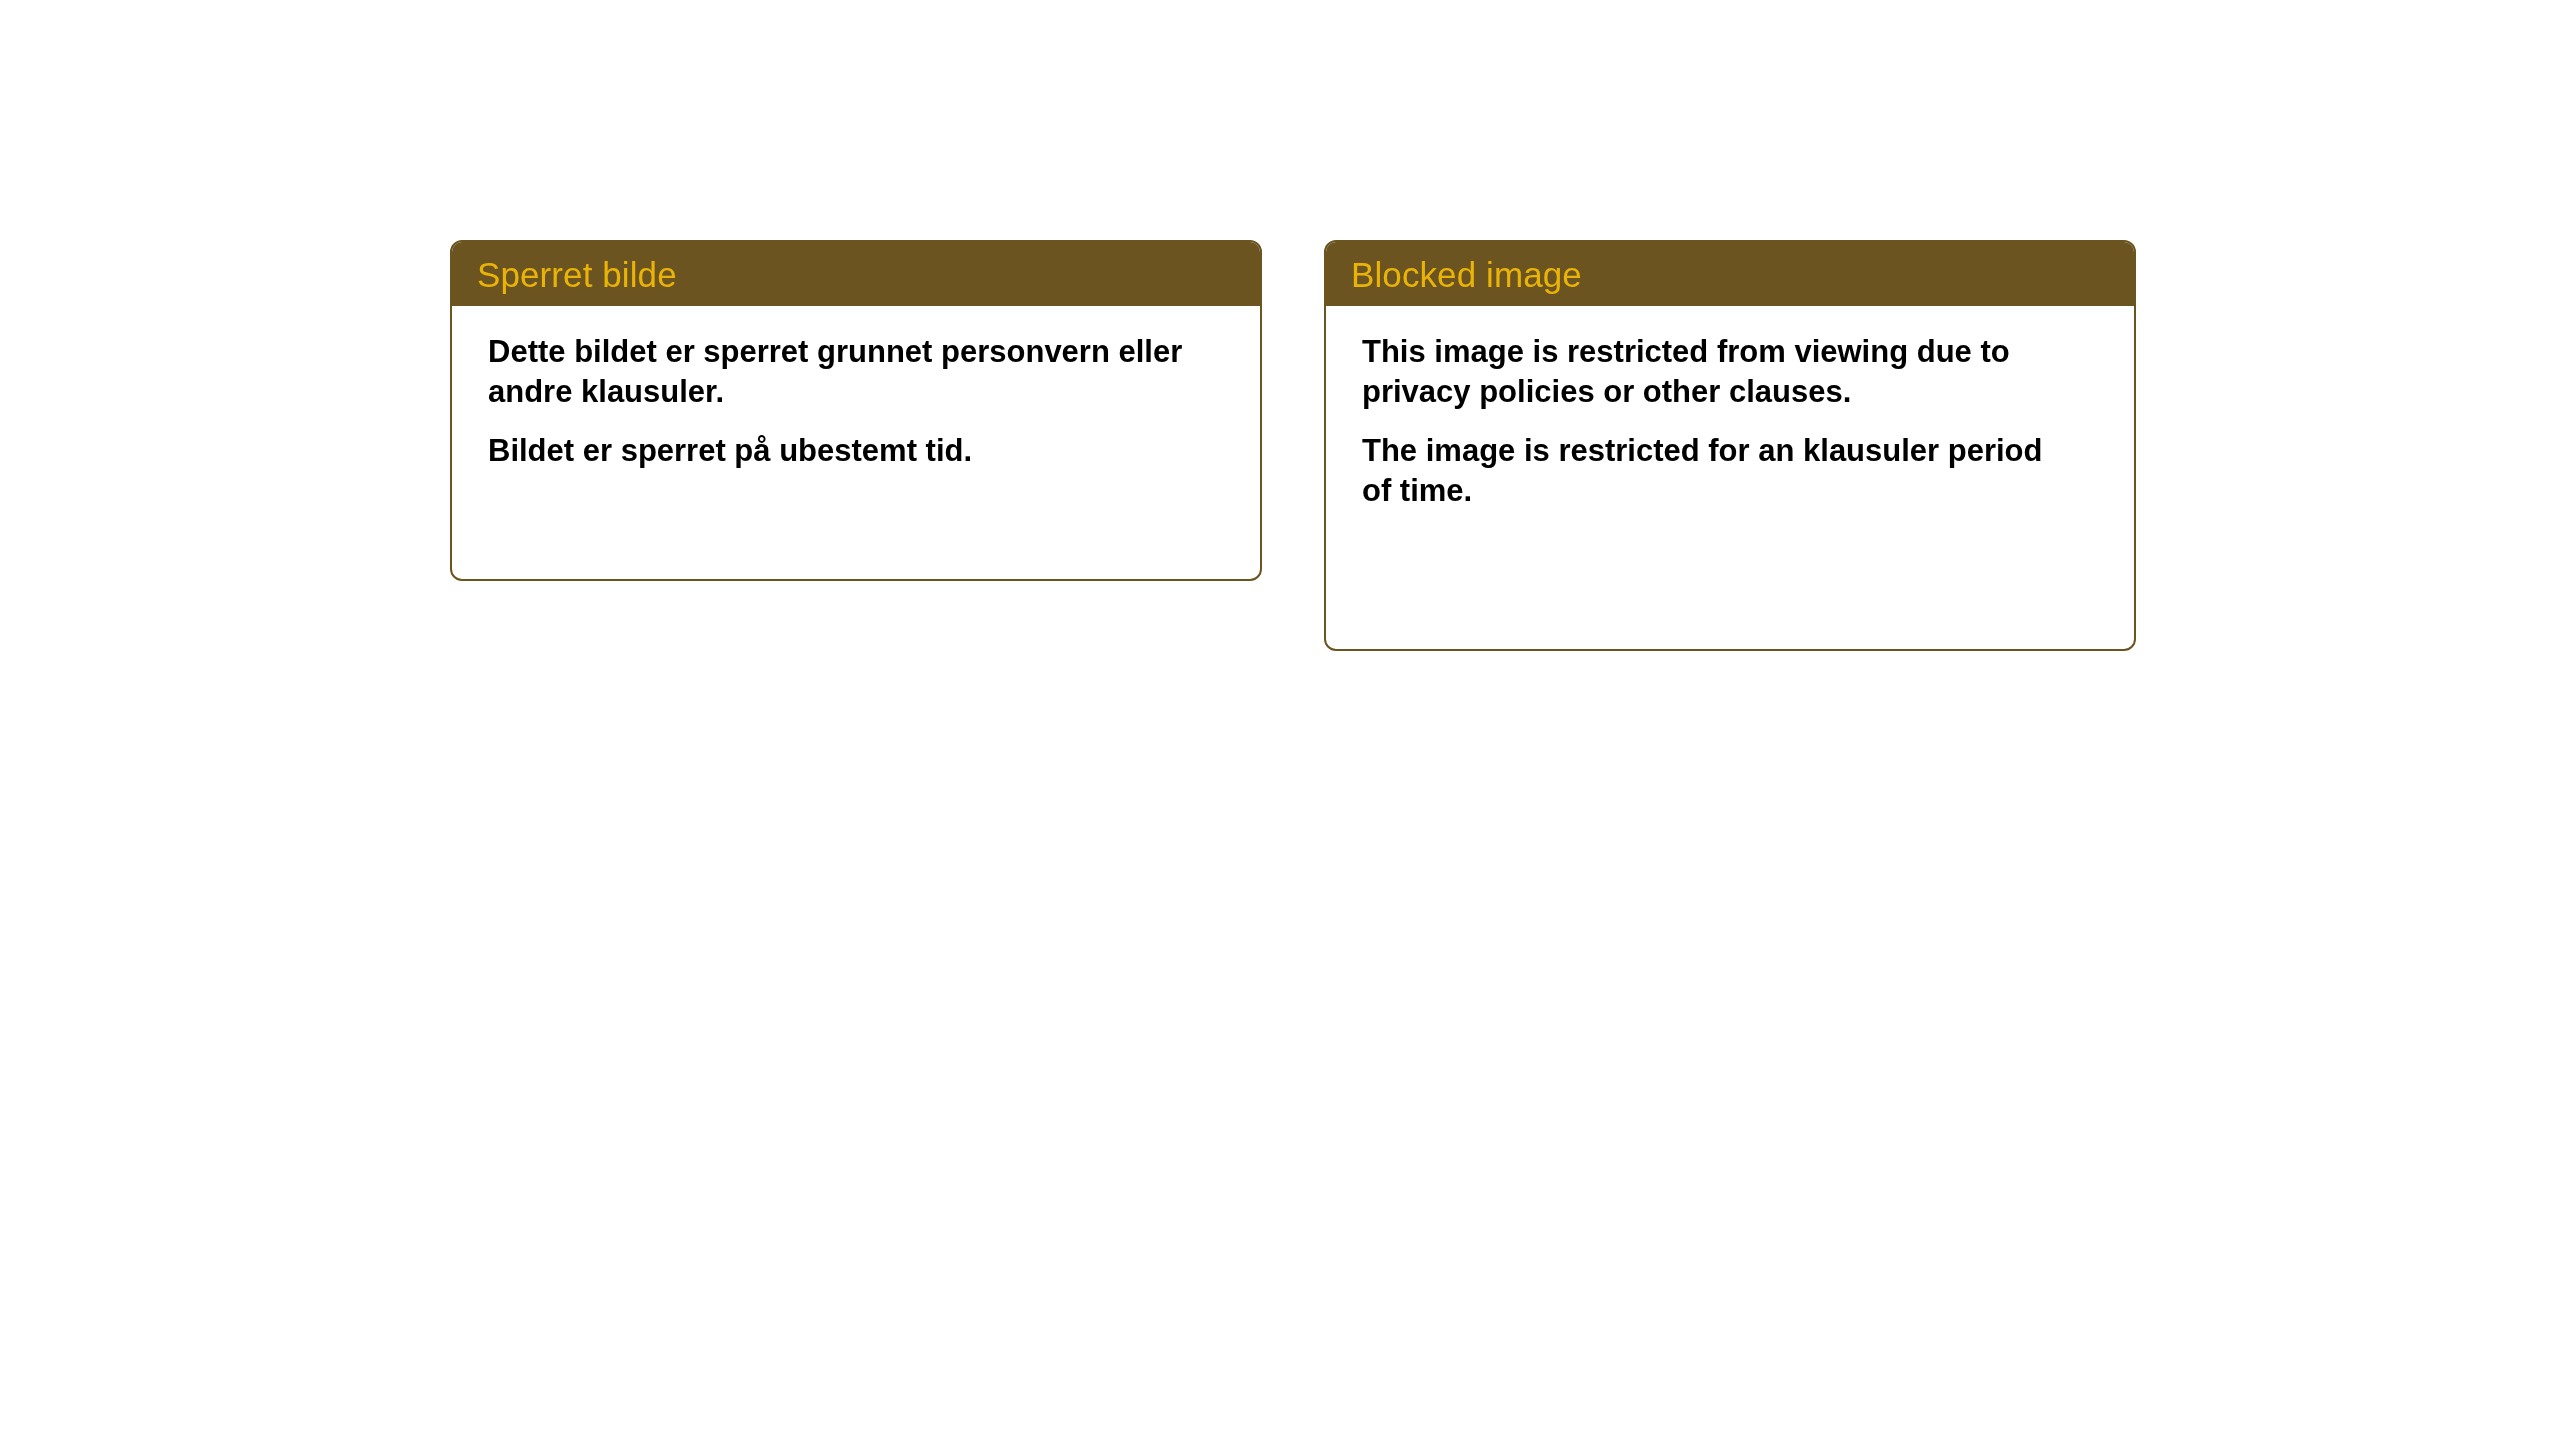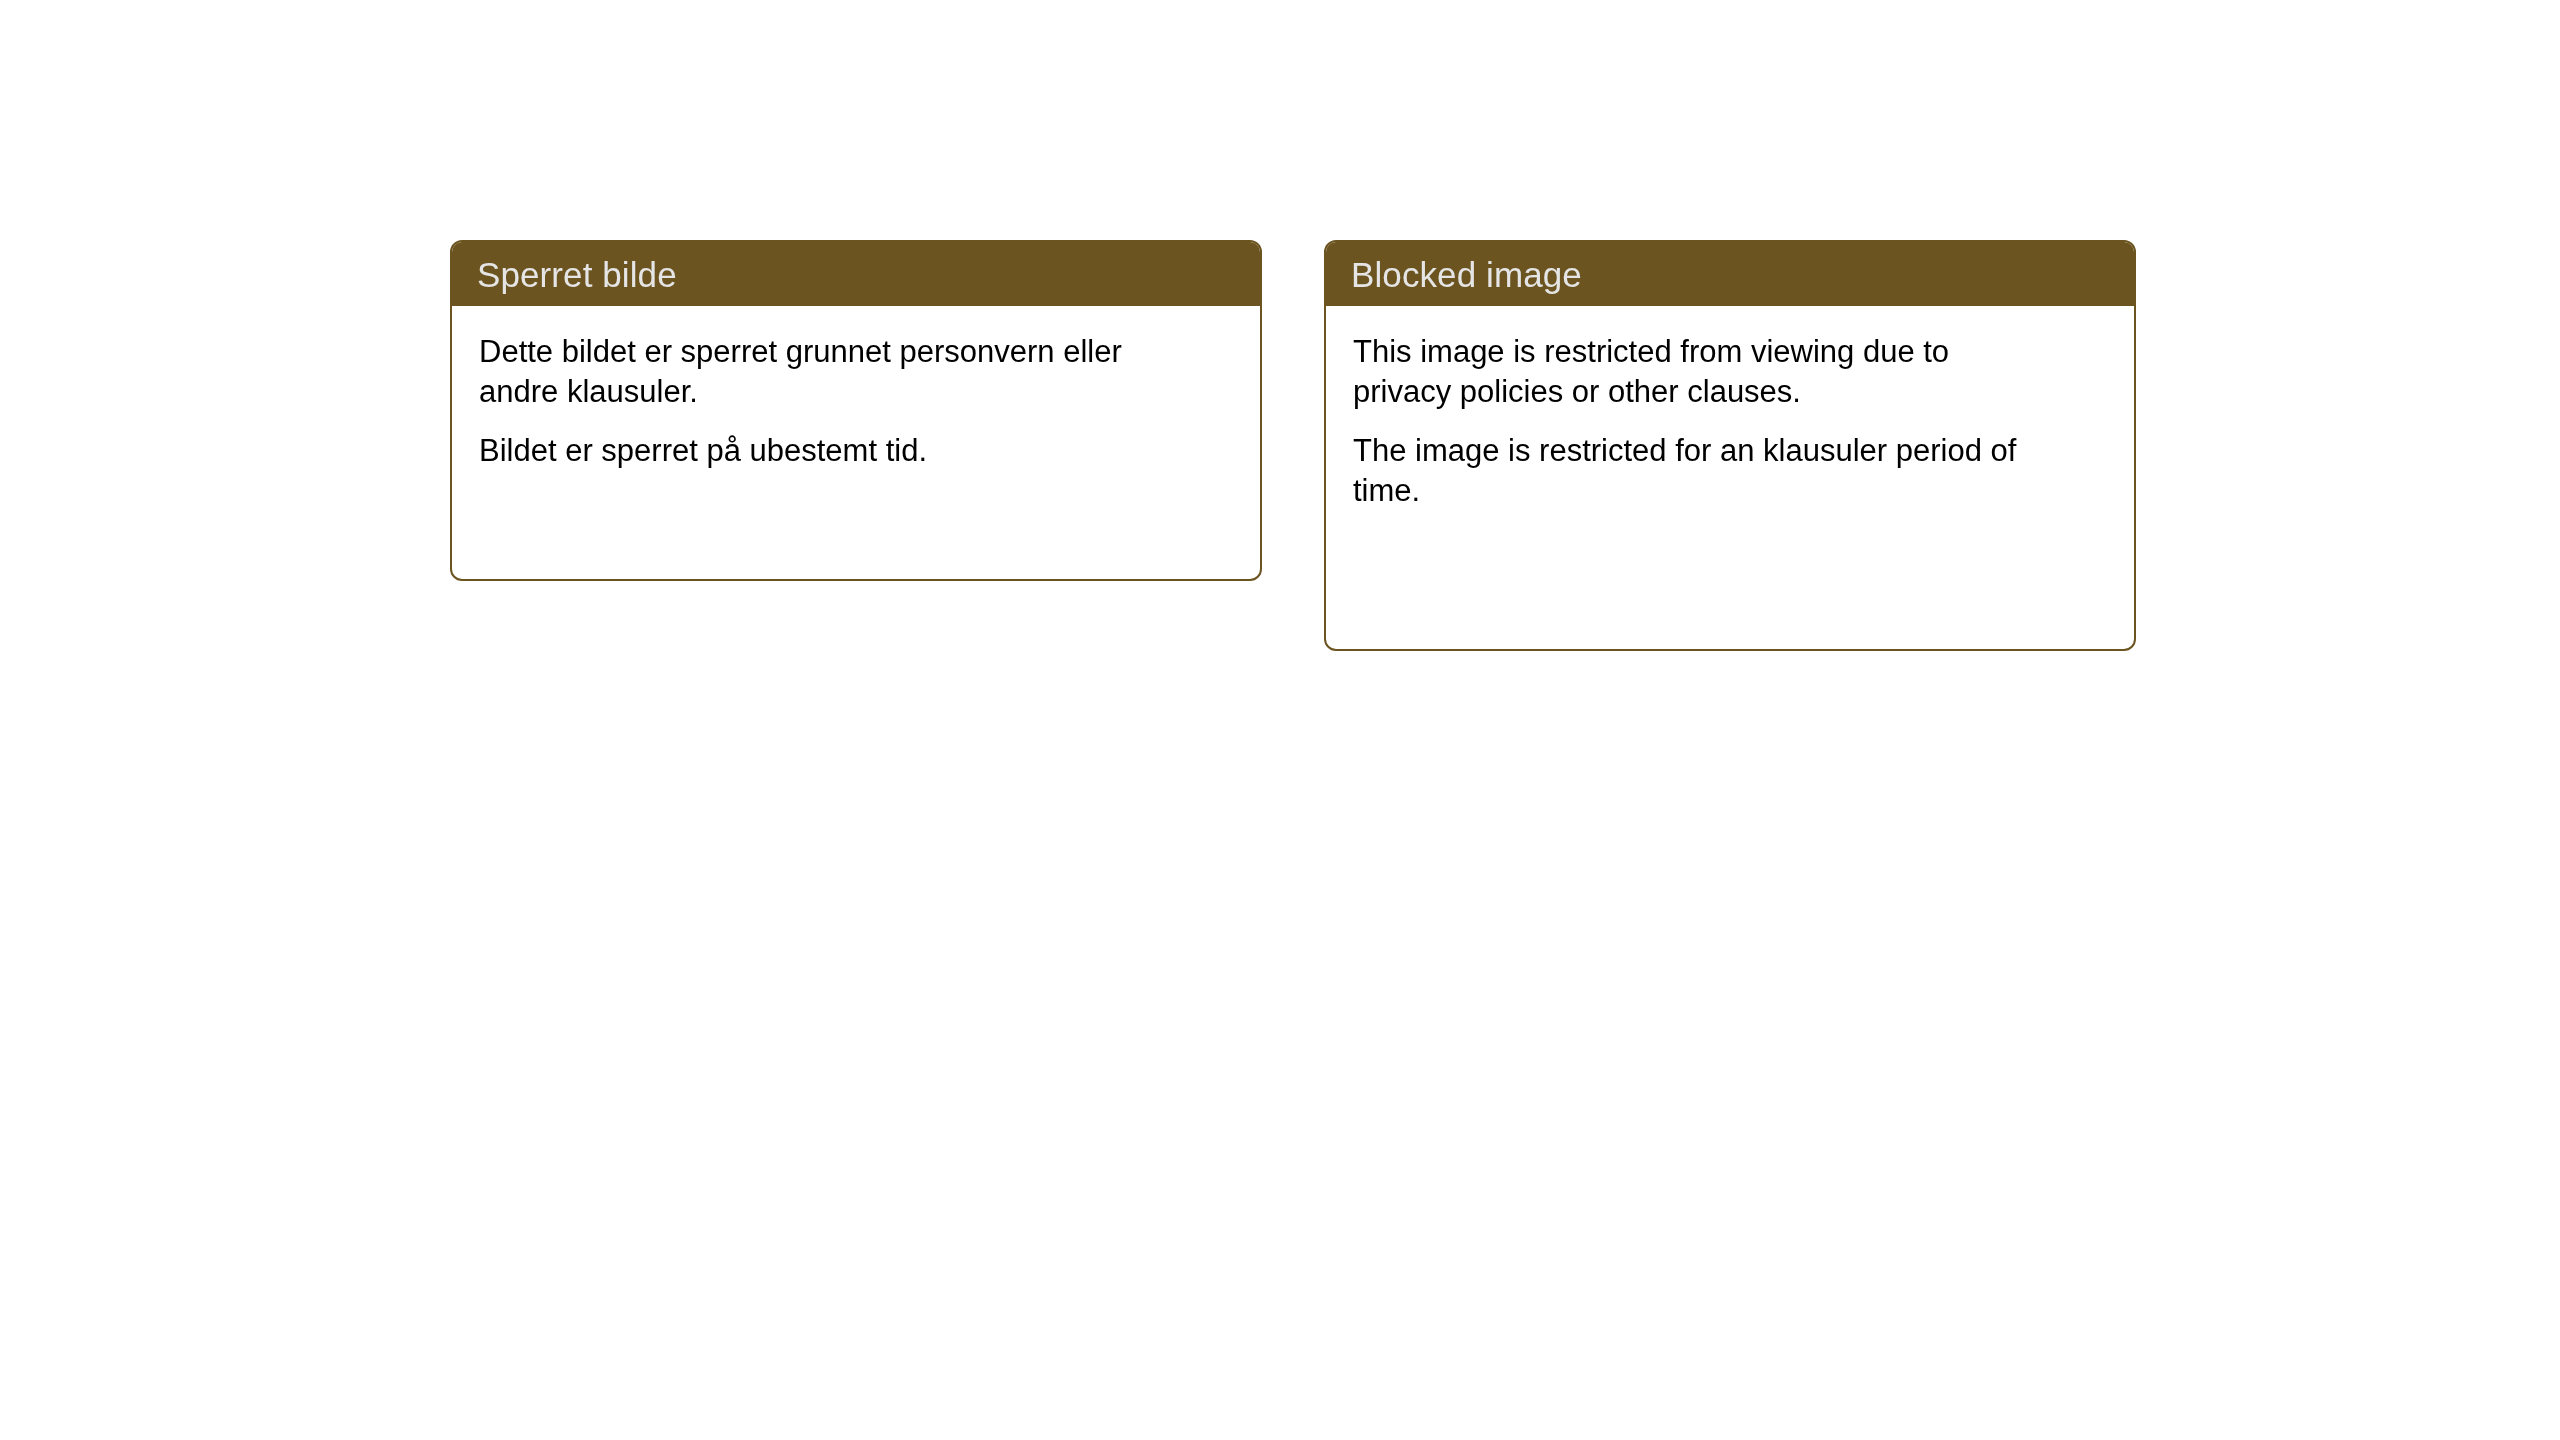--- a/index.html
+++ b/index.html
@@ -60,29 +60,30 @@
     align-items: center;
     padding: 0 0 0 25px;
     box-sizing: border-box;
   }
 
   .notice-title {
     font-size: 35px;
     font-weight: 400;
     line-height: 1;
     letter-spacing: 0.1px;
-    color: #e5e5e5;
+    color: #eab308;
     white-space: nowrap;
   }
 
   .notice-body {
     flex: 1 1 auto;
-    padding: 26px 28px 0 27px;
+    padding: 26px 28px 0 36px;
     box-sizing: border-box;
     color: #000000;
+    font-weight: bold;
   }
 
   .notice-paragraph {
     font-size: 31px;
     line-height: 1.28;
     color: #000000;
     margin: 0;
     max-width: 700px;
   }
 

